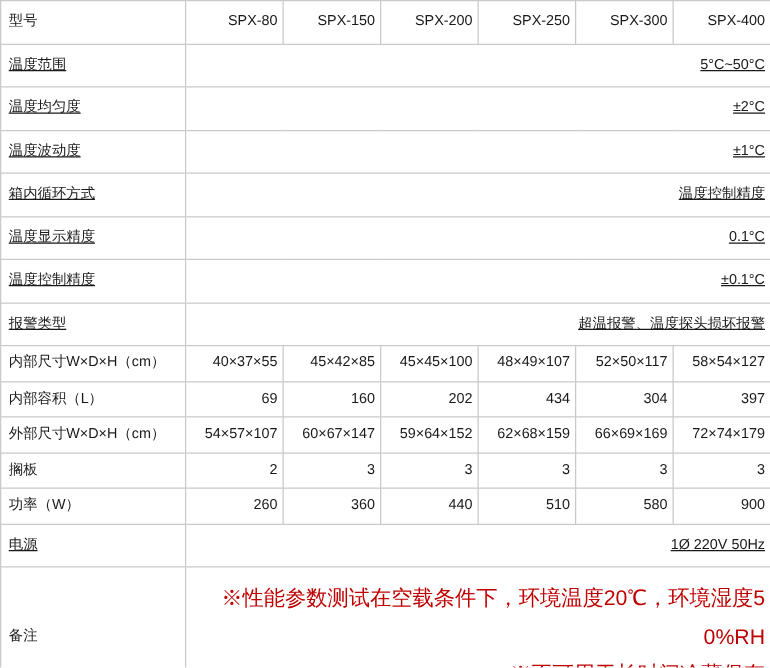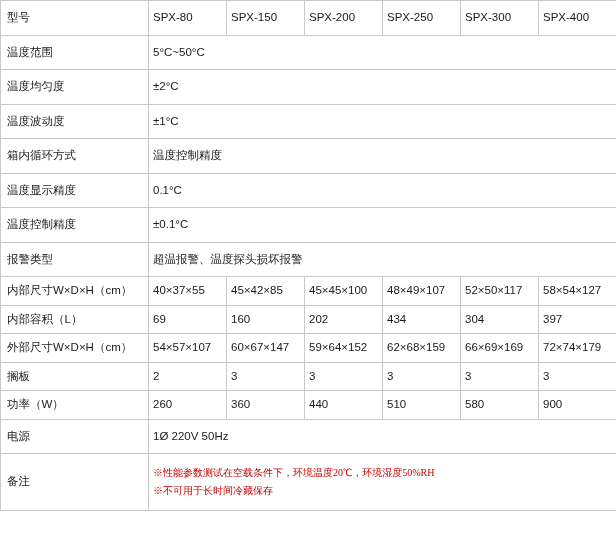--- a/index.html
+++ b/index.html
@@ -18,48 +18,48 @@
     width: 616px;
     border-collapse: collapse;
     table-layout: fixed;
     padding-left: 24px;
   }
   .spec-table td {
     border: 1px solid #c9c9c9;
     font-size: 11.5px;
     line-height: 1.35;
     padding: 6px 4px;
-    text-align: left;
+    text-align: right;
     vertical-align: middle;
     word-break: break-all;
   }
   .spec-table td.label {
     text-align: left;
     padding-left: 6px;
     white-space: nowrap;
   }
   .spec-table tr.header td {
     font-size: 11.5px;
     padding-top: 9px;
     padding-bottom: 9px;
   }
   .note-cell {
     padding-top: 10px !important;
     padding-bottom: 10px !important;
   }
   .note-line {
     display: block;
     color: #c00000;
-    font-size: 10px;
+    font-size: 17px;
     line-height: 1.8;
-    font-family: Liberation Serif, serif;
   }
   .tall td {
     padding-top: 9px;
     padding-bottom: 9px;
+    text-decoration: underline;
   }
   col.c-label { width: 148px; }
   col.c-model { width: 78px; }
 </style>
 </head>
 <body>
 
 <table class="spec-table">
   <colgroup>
     <col class="c-label">

